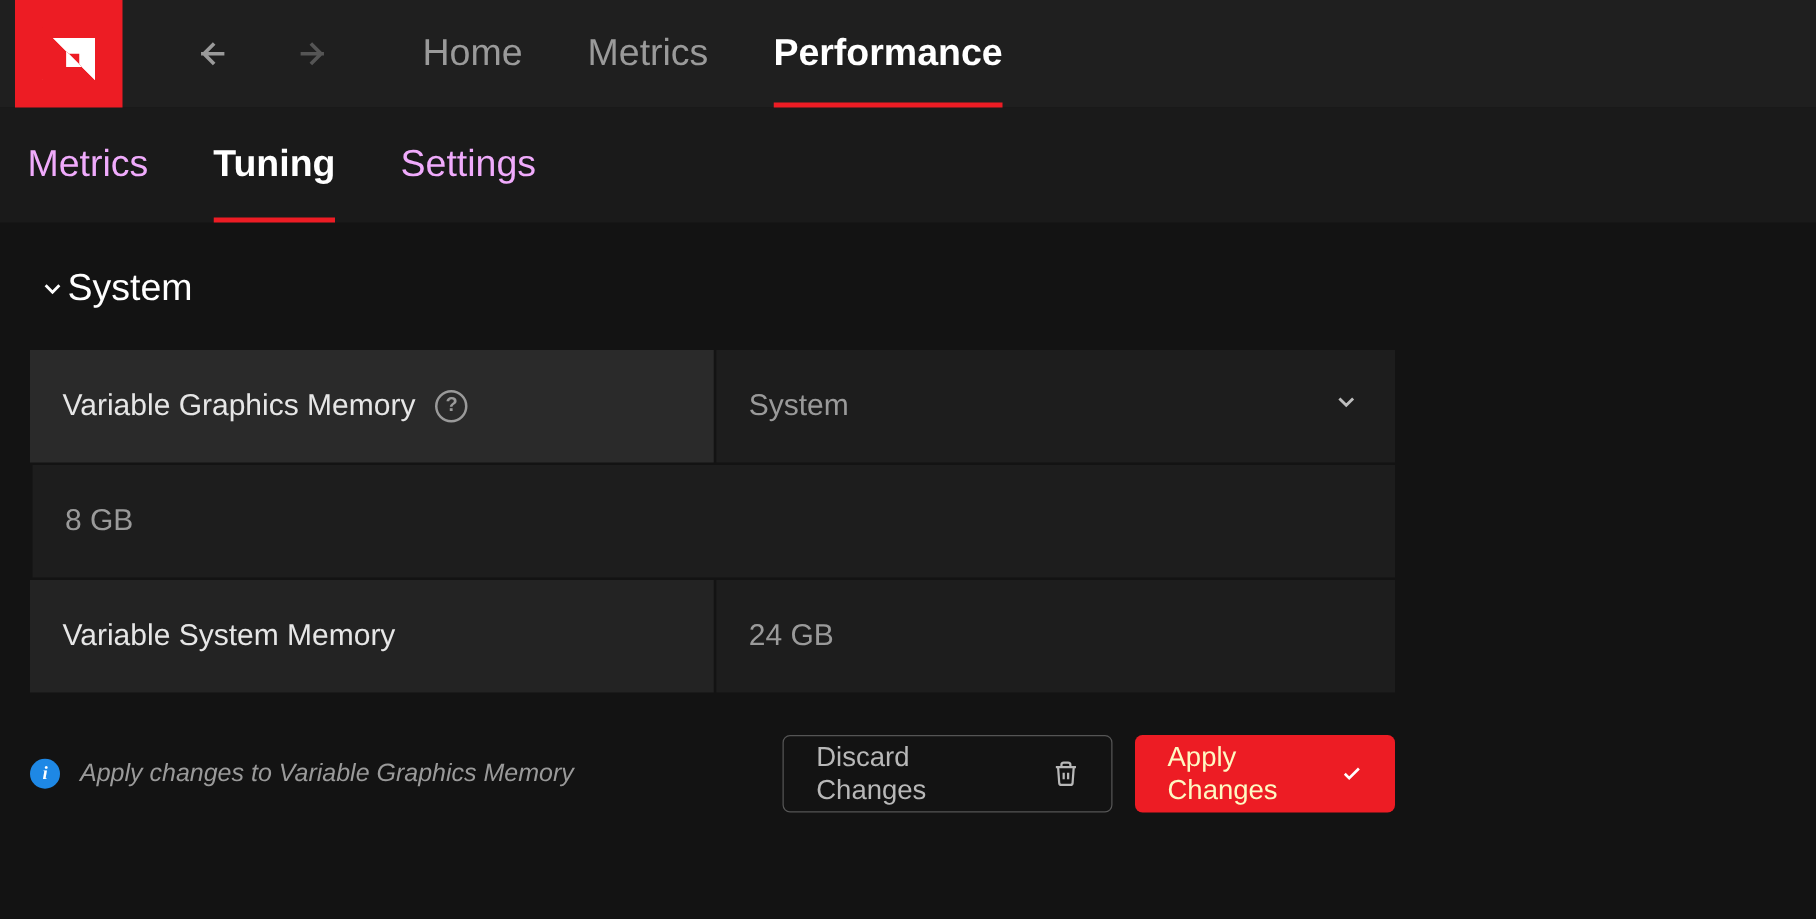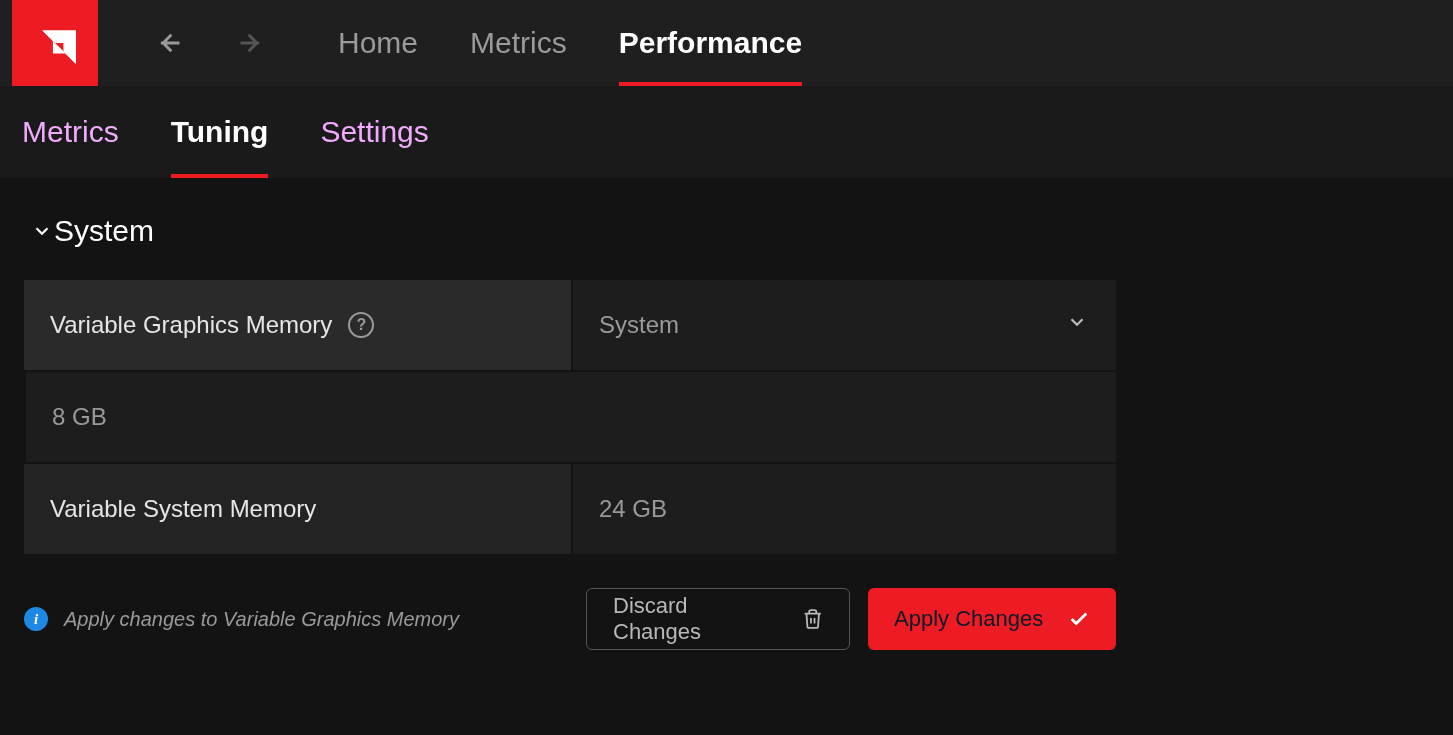--- a/index.html
+++ b/index.html
@@ -217,23 +217,23 @@
     cursor:pointer;
   }
   .btn-discard {
     width: 264px;
     border: 1px solid #555;
     color:#b8b8b8;
     background: transparent;
     justify-content: center;
   }
   .btn-apply {
-    width: 248px;
+    width: 208px;
     background:#ed1c24;
-    color:#0f172a;
+    color:#fef9c3;
     border: none;
     font-weight: 500;
     justify-content: space-between;
   }
   .btn svg { width:22px; height:22px; }
   .trash-icon { stroke:#b8b8b8; stroke-width:2; fill:none; }
   .check-icon { stroke:#fff; stroke-width:3; fill:none; }
 </style>
 </head>
 <body>

